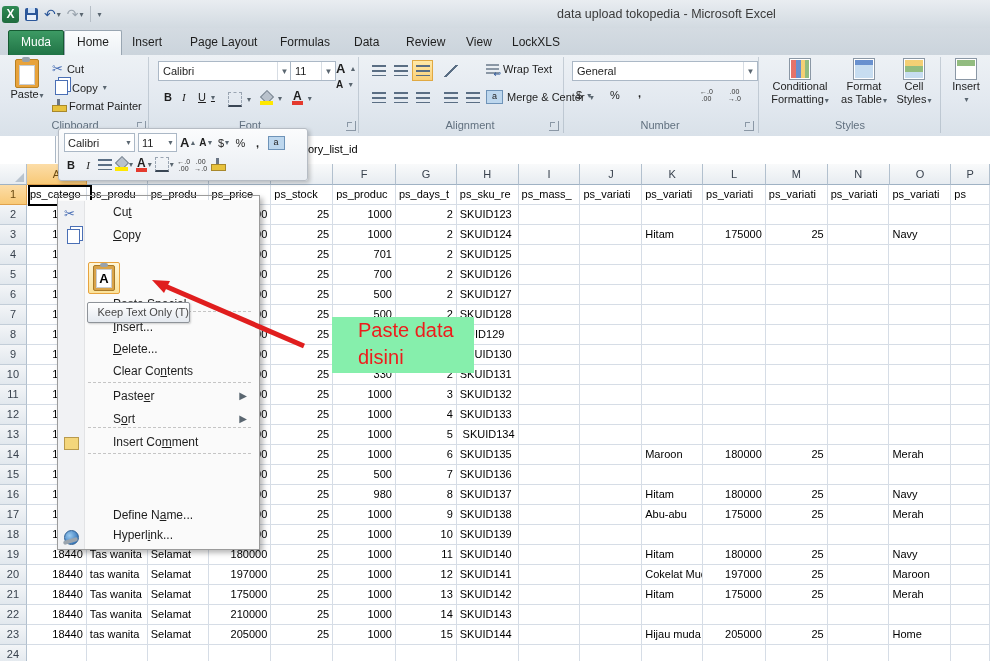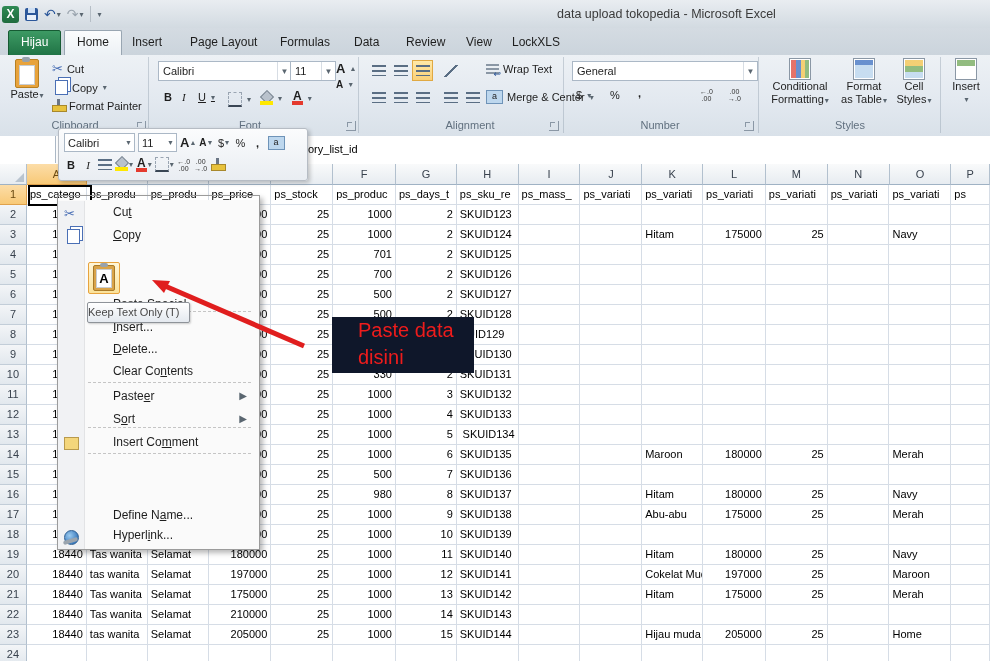--- a/index.html
+++ b/index.html
@@ -112,25 +112,25 @@
   .mcombo .arr{margin-left:auto;font-size:7px;color:#5A6670;padding:0 2px;}
   .mbtn{display:flex;align-items:center;justify-content:center;min-width:14px;height:17px;}
   .ic-fill{width:13px;height:13px;position:relative;}
   .ic-fill:before{content:"";position:absolute;left:2px;top:0;width:8px;height:8px;background:#B9C2CC;border:1px solid #7A8692;transform:rotate(45deg);}
   .ic-fill:after{content:"";position:absolute;left:0;bottom:0;width:13px;height:4px;background:#FFE800;}
   .ic-fontcol{font-weight:bold;font-size:12px;line-height:10px;border-bottom:4px solid #E43A2E;padding:0 1px;}
   .ic-border{width:12px;height:12px;border:1px dashed #9AA5B2;border-bottom:2px solid #3A4654;}
   .tinyarr{font-size:7px;color:#5A6670;}
 
   
-  .annot-box{position:absolute;left:332px;top:317px;width:142px;height:56px;background:#0f172a;z-index:15;}
+  .annot-box{position:absolute;left:332px;top:317px;width:142px;height:56px;background:#86efac;z-index:15;}
   .annot-text{position:absolute;left:26px;top:0px;font-size:20px;line-height:27px;color:#EE1C1C;font-family:"Liberation Sans",sans-serif;}
   .tooltipbox{position:absolute;left:87px;top:302px;width:101px;height:19px;z-index:40;
      border:1px solid #8E9399;border-radius:2px;background:linear-gradient(#FFFFFF,#E4E9EF);
-     font-size:11px;color:#474747;text-align:left;line-height:18px;box-shadow:1px 1px 2px rgba(0,0,0,.18);}
+     font-size:11px;color:#474747;text-align:right;line-height:18px;box-shadow:1px 1px 2px rgba(0,0,0,.18);}
   .arrowlayer{position:absolute;inset:0;z-index:50;pointer-events:none;}
 </style>
 </head>
 <body>
 
 <div id="page">
 
   <div class="titlebar">
     <div class="qat">
       <span class="xl-logo">X</span>
@@ -143,21 +143,21 @@
       <span class="qbtn dd">
           <span class="redo">↷</span>
         </span>
       <span class="qsep"></span>
       <span class="qbtn dd"></span>
     </div>
     <div class="title-text">data upload tokopedia  -  Microsoft Excel</div>
   </div>
 
   <div class="tabrow">
-      <span class="tab file" style="left: 8px;">Hijau</span>
+      <span class="tab file" style="left: 8px;">Muda</span>
       <span class="tab active" style="left: 64px;">Home</span>
       <span class="tab" style="left: 120px;">Insert</span>
       <span class="tab" style="left: 178px;">Page Layout</span>
       <span class="tab" style="left: 268px;">Formulas</span>
       <span class="tab" style="left: 342px;">Data</span>
       <span class="tab" style="left: 394px;">Review</span>
       <span class="tab" style="left: 454px;">View</span>
       <span class="tab" style="left: 500px;">LockXLS</span>
     </div>
 

